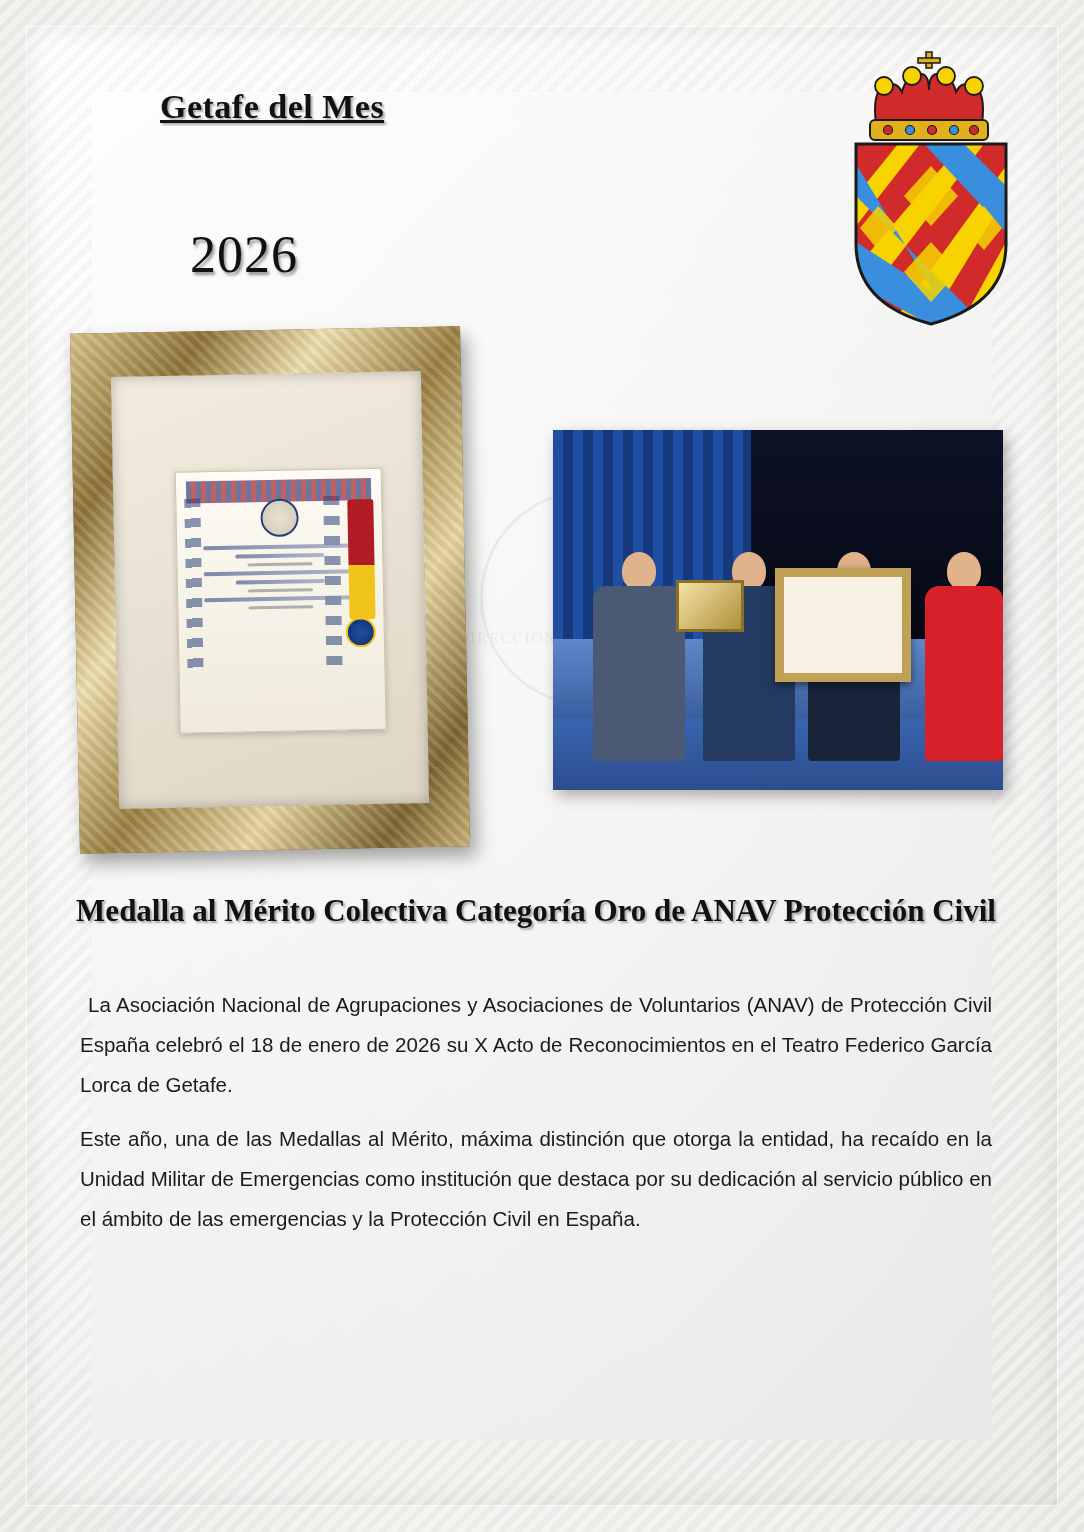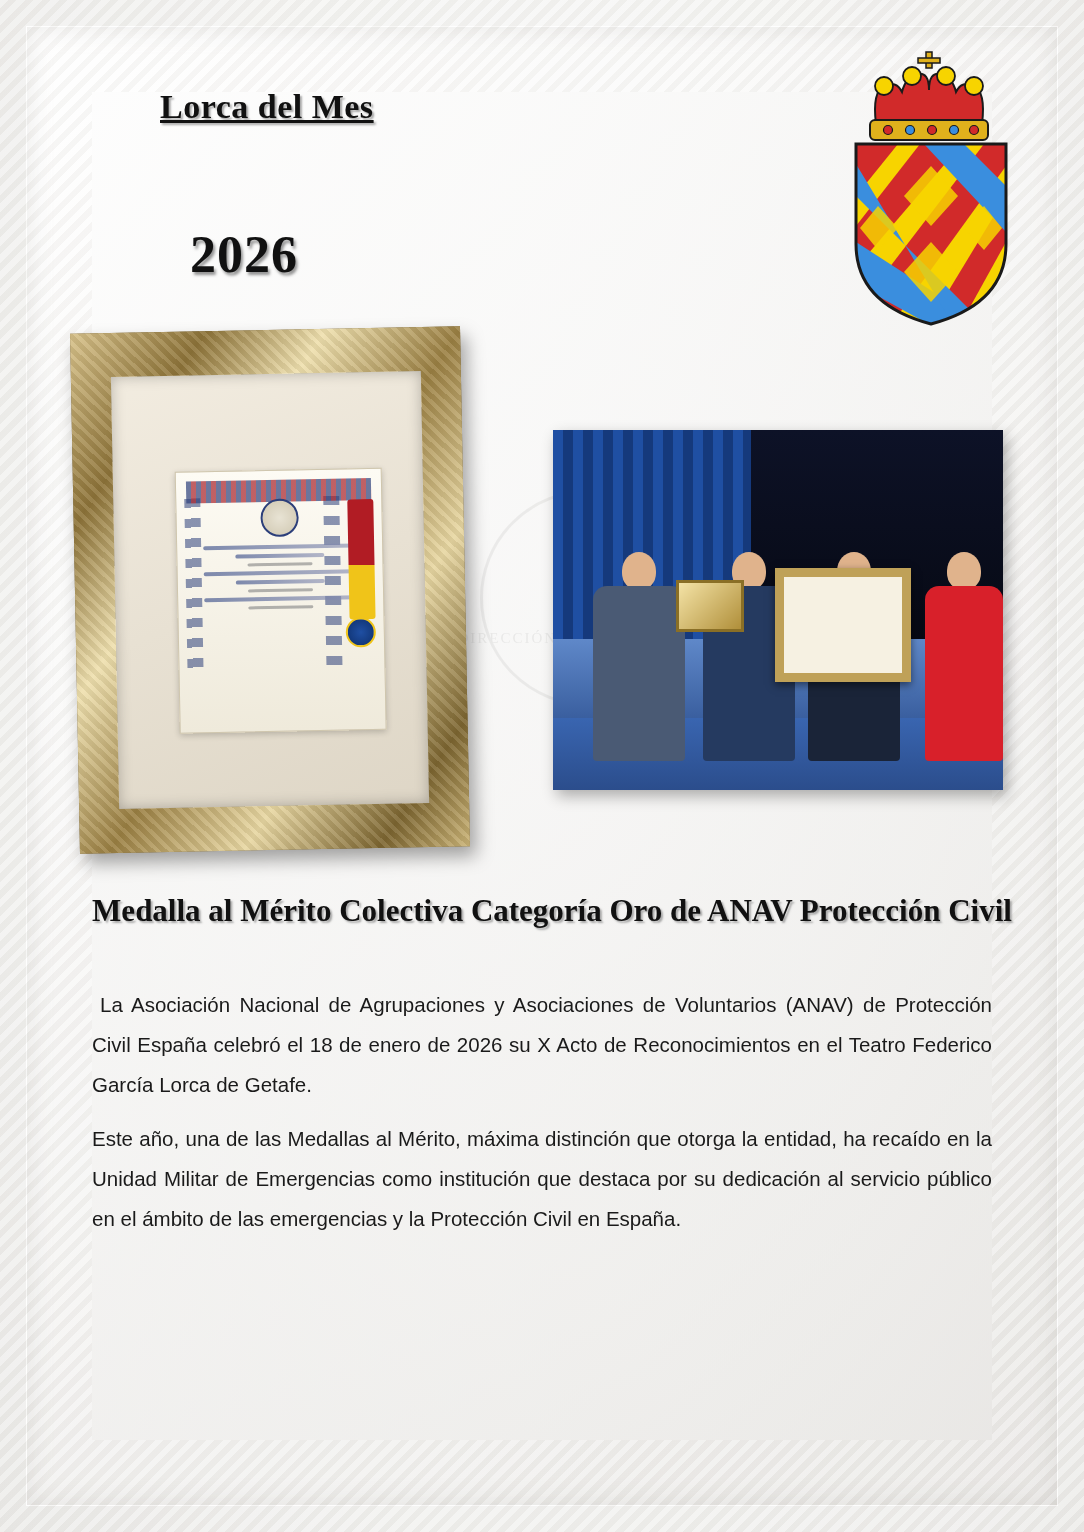--- a/index.html
+++ b/index.html
@@ -98,21 +98,21 @@
     font-size: 60px;
     color: #cc0000;
     letter-spacing: 2px;
     text-shadow: 2px 3px 3px rgba(120,120,120,0.8);
   }
   .hdr-year {
     position: absolute;
     left: 190px;
     top: 225px;
     font-family: "Liberation Serif", serif;
-    font-weight: bold;
+    font-weight: normal;
     font-size: 52px;
     color: #111111;
     letter-spacing: 1px;
     text-shadow: 2px 3px 3px rgba(130,130,130,0.85);
   }
 
   
   .crest {
     position: absolute;
     right: 58px;
@@ -252,21 +252,21 @@
     width: 118px; height: 96px;
     background: linear-gradient(135deg,#e9d49a,#8d7233);
     border: 9px solid #bfa158;
     box-shadow: 0 3px 8px rgba(0,0,0,.5);
   }
   .pe-frame2 .paper { position:absolute; inset:0; background:#f6f1e2; }
 
   
   .headline {
     position: absolute;
-    left: 80px;
+    left: 64px;
     top: 890px;
     width: 944px;
     text-align: center;
     font-family: "Liberation Serif", serif;
     font-weight: bold;
     font-size: 31px;
     line-height: 1.38;
     color: #111111;
     text-shadow: 2px 2px 2px rgba(150,150,150,0.8);
   }
@@ -276,38 +276,38 @@
     position: absolute;
     left: 80px;
     top: 985px;
     width: 912px;
     font-family: "Liberation Sans", sans-serif;
     font-size: 20.5px;
     line-height: 1.95;
     color: #1a1a1a;
     text-align: justify;
   }
-  .body-text p { margin: 0 0 14px 12px; }
+  .body-text p { margin: 0 0 14px 0; }
   .body-text p:first-child { text-indent: 8px; }
 </style>
 </head>
 <body>
 
 <div class="page">
   <div class="page-frame-outer"></div>
 </div>
 
 <div class="watermark">
   <div class="wm-ring"></div>
   <div class="wm-text">DIRECCIÓN DE PROTECCIÓN CIVIL</div>
 </div>
 
 <div class="content">
 
-  <div class="hdr-pieza">Lorca del Mes</div>
+  <div class="hdr-pieza">Getafe del Mes</div>
   <div class="hdr-year">2026</div>
 
   <div class="crest">
     <svg viewBox="0 0 190 285" width="190" height="285" aria-hidden="true">
 
       <g>
         <rect x="90" y="6" width="6" height="16" fill="#e0b11c" stroke="#1a1a1a" stroke-width="1.5"></rect>
         <rect x="82" y="12" width="22" height="5" fill="#e0b11c" stroke="#1a1a1a" stroke-width="1.5"></rect>
         <path d="M40 78 Q36 46 48 40 Q60 34 66 46 Q70 30 82 28 Q93 26 93 44 Q93 26 104 28 Q116 30 120 46 Q126 34 138 40 Q150 46 146 78 Z" fill="#d12a2a" stroke="#1a1a1a" stroke-width="2"></path>
         <circle cx="48" cy="40" r="9" fill="#f7d400" stroke="#1a1a1a" stroke-width="1.8"></circle>

